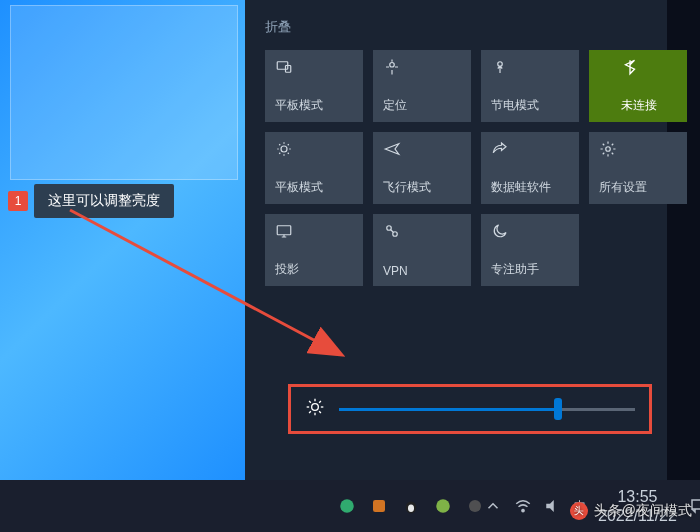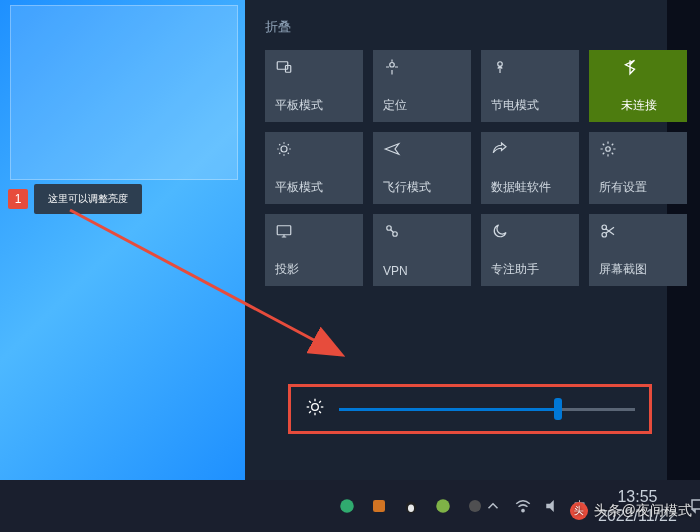--- a/index.html
+++ b/index.html
@@ -43,21 +43,21 @@
       display: flex;
       align-items: center;
       justify-content: center;
       font-size: 12px;
       margin-right: 6px;
     }
     .callout-text {
       background: #2d3e50;
       color: #fff;
       padding: 8px 14px;
-      font-size: 10px;
+      font-size: 14px;
       border-radius: 2px;
     }
     .action-center {
       position: absolute;
       left: 245px; top: 0;
       width: 422px; height: 480px;
       background: #1a2332;
       padding: 18px 20px 10px 20px;
     }
     .collapse-label {
@@ -279,30 +279,20 @@
         </div>
         <div class="tile-label">VPN</div>
       </div>
       <div class="tile">
         <div class="tile-icon">
           <svg viewBox="0 0 24 24" fill="none" stroke="currentColor" stroke-width="1.6">
             <path d="M20 14 a8 8 0 1 1 -10 -10 a6 6 0 0 0 10 10 z"></path>
           </svg>
         </div>
         <div class="tile-label">专注助手</div>
-      </div>
-      <div class="tile">
-        <div class="tile-icon">
-          <svg viewBox="0 0 24 24" fill="none" stroke="currentColor" stroke-width="1.6">
-            <circle cx="7" cy="17" r="3"></circle>
-            <circle cx="7" cy="7" r="3"></circle>
-            <path d="M9 9 l11 8 M9 15 l11 -8"></path>
-          </svg>
-        </div>
-        <div class="tile-label">屏幕截图</div>
       </div>
     </div>
 </div>
 
 <div class="brightness-box">
   <span class="bright-icon">
     <svg viewBox="0 0 24 24" fill="none" stroke="currentColor" stroke-width="1.6">
       <circle cx="12" cy="12" r="4"></circle>
       <line x1="12" y1="2" x2="12" y2="5"></line>
         <line x1="12" y1="19" x2="12" y2="22"></line>

